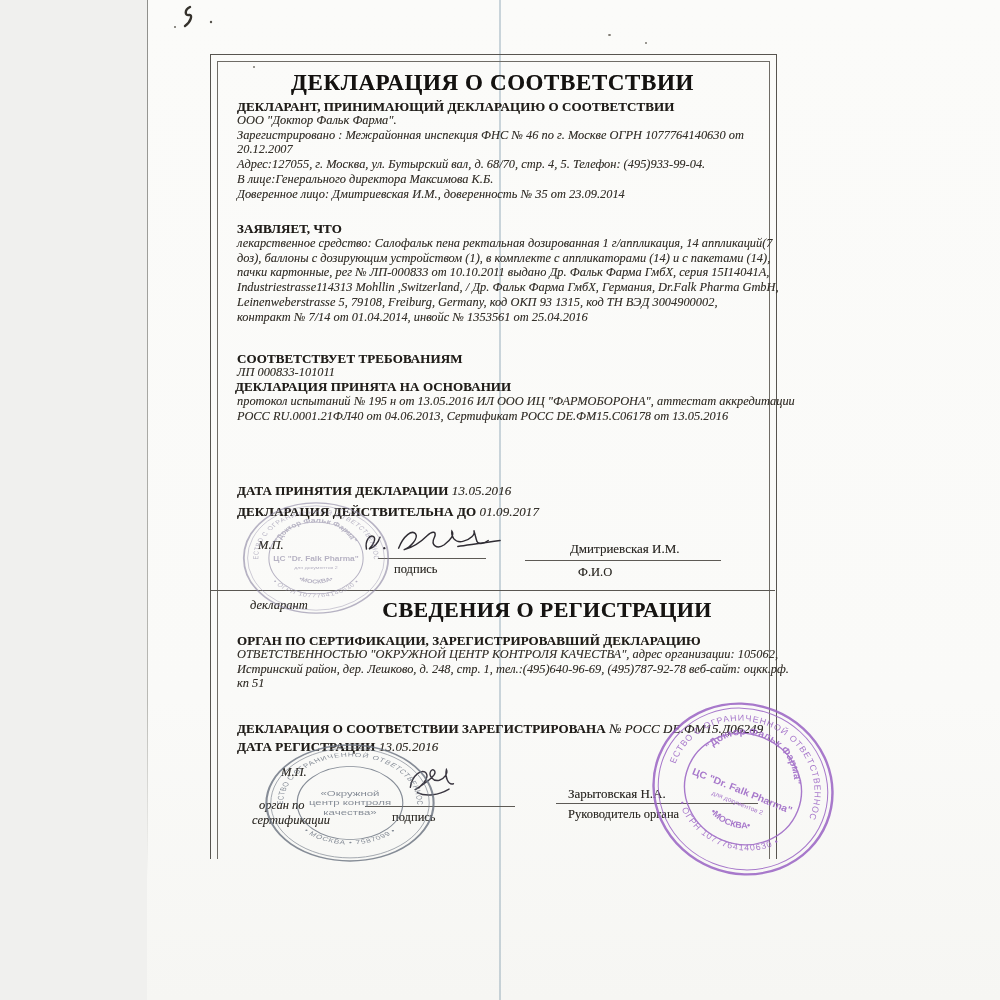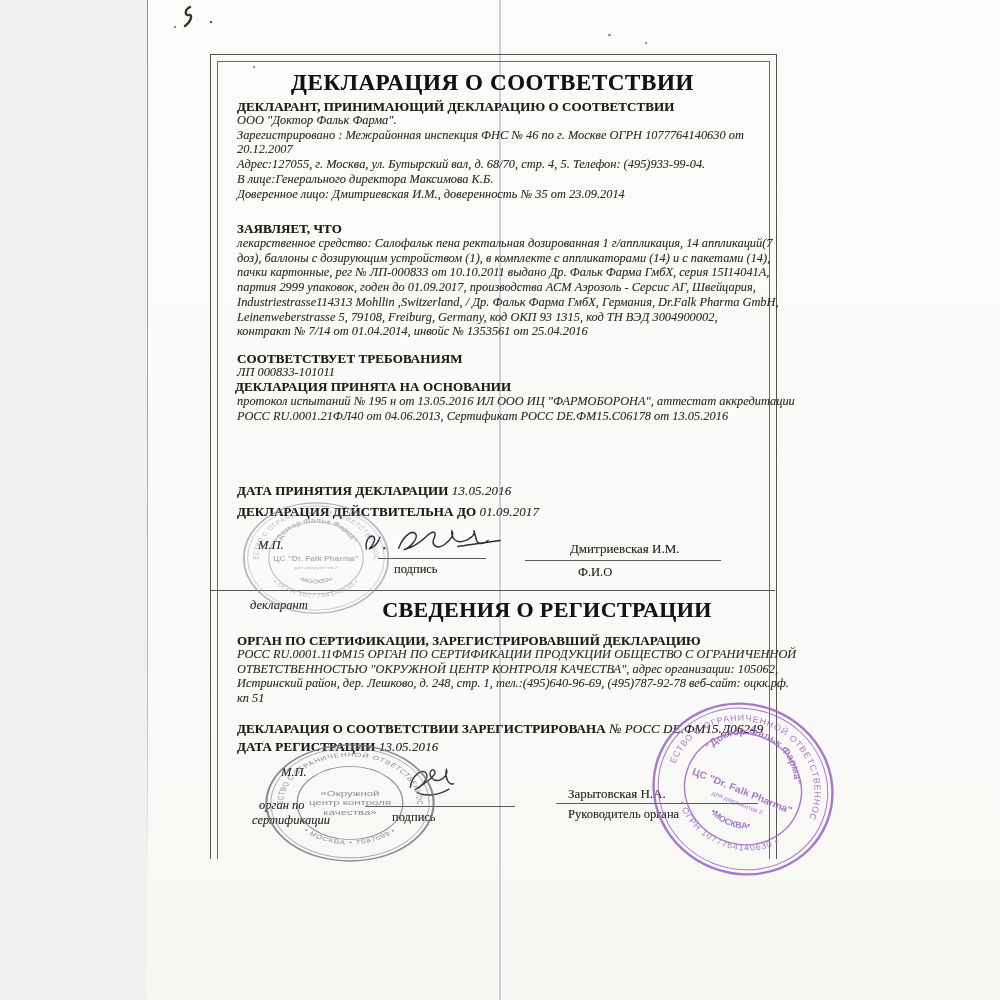--- a/index.html
+++ b/index.html
@@ -78,21 +78,20 @@
   <div class="bodyline">Адрес:127055, г. Москва, ул. Бутырский вал, д. 68/70, стр. 4, 5. Телефон: (495)933-99-04.</div>
   <div class="bodyline">В лице:Генерального директора Максимова К.Б.</div>
   <div class="bodyline">Доверенное лицо: Дмитриевская И.М., доверенность № 35 от 23.09.2014</div>
 </div>
 
 <div class="abs h" style="left:237px;top:221px;">ЗАЯВЛЯЕТ, ЧТО</div>
 <div class="abs" style="left:237px;top:236px;">
   <div class="bodyline">лекарственное средство: Салофальк пена ректальная дозированная 1 г/аппликация, 14 аппликаций(7</div>
   <div class="bodyline">доз), баллоны с дозирующим устройством (1), в комплекте с аппликаторами (14) и с пакетами (14),</div>
   <div class="bodyline">пачки картонные, рег № ЛП-000833 от 10.10.2011 выдано Др. Фальк Фарма ГмбХ, серия 15I14041A,</div>
-  <div class="bodyline">партия 2999 упаковок, годен до 01.09.2017, производства АСМ Аэрозоль - Серсис АГ, Швейцария,</div>
   <div class="bodyline">Industriestrasse114313 Mohllin ,Switzerland, / Др. Фальк Фарма ГмбХ, Германия, Dr.Falk Pharma GmbH,</div>
   <div class="bodyline">Leinenweberstrasse 5, 79108, Freiburg, Germany, код ОКП 93 1315, код ТН ВЭД 3004900002,</div>
   <div class="bodyline">контракт № 7/14 от 01.04.2014, инвойс № 1353561 от 25.04.2016</div>
 </div>
 
 <div class="abs h" style="left:237px;top:351px;">СООТВЕТСТВУЕТ ТРЕБОВАНИЯМ</div>
 <div class="abs bodyline" style="left:237px;top:365px;">ЛП 000833-101011</div>
 
 <div class="abs h" style="left:235px;top:379px;">ДЕКЛАРАЦИЯ ПРИНЯТА НА ОСНОВАНИИ</div>
 <div class="abs" style="left:237px;top:394px;">
@@ -146,21 +145,20 @@
     <text x="100" y="106" font-size="11" font-weight="bold" text-anchor="middle">ЦС "Dr. Falk Pharma"</text>
     <text x="100" y="119" font-size="7" text-anchor="middle">для документов 2</text>
     <text font-size="9.5" font-weight="bold" text-anchor="middle"><textPath href="#a-ib" startOffset="50%">•МОСКВА•</textPath></text>
   </g>
 </svg>
 
 <div class="abs reg-title">СВЕДЕНИЯ О РЕГИСТРАЦИИ</div>
 
 <div class="abs h" style="left:237px;top:633px;">ОРГАН ПО СЕРТИФИКАЦИИ, ЗАРЕГИСТРИРОВАВШИЙ ДЕКЛАРАЦИЮ</div>
 <div class="abs" style="left:237px;top:647px;">
-  <div class="bodyline">РОСС RU.0001.11ФМ15 ОРГАН ПО СЕРТИФИКАЦИИ ПРОДУКЦИИ ОБЩЕСТВО С ОГРАНИЧЕННОЙ</div>
   <div class="bodyline">ОТВЕТСТВЕННОСТЬЮ "ОКРУЖНОЙ ЦЕНТР КОНТРОЛЯ КАЧЕСТВА", адрес организации: 105062,</div>
   <div class="bodyline">Истринский район, дер. Лешково, д. 248, стр. 1, тел.:(495)640-96-69, (495)787-92-78 веб-сайт: оцкк.рф.</div>
   <div class="bodyline">кп 51</div>
 </div>
 
 <div class="abs h" style="left:237px;top:721px;">
   <span>ДЕКЛАРАЦИЯ О СООТВЕТСТВИИ ЗАРЕГИСТРИРОВАНА</span>
   <span class="inline-val b">№ РОСС DE.ФМ15.Д06249</span>
 </div>
 <div class="abs h" style="left:237px;top:739px;">

